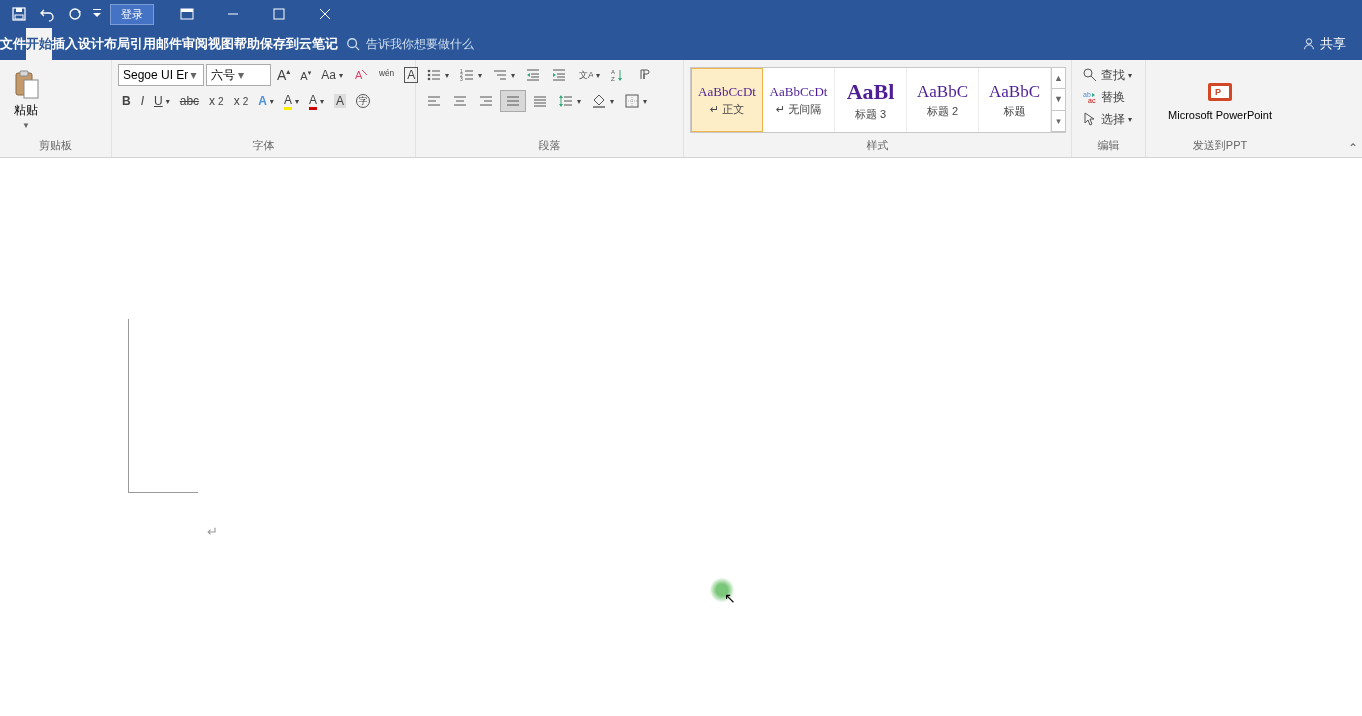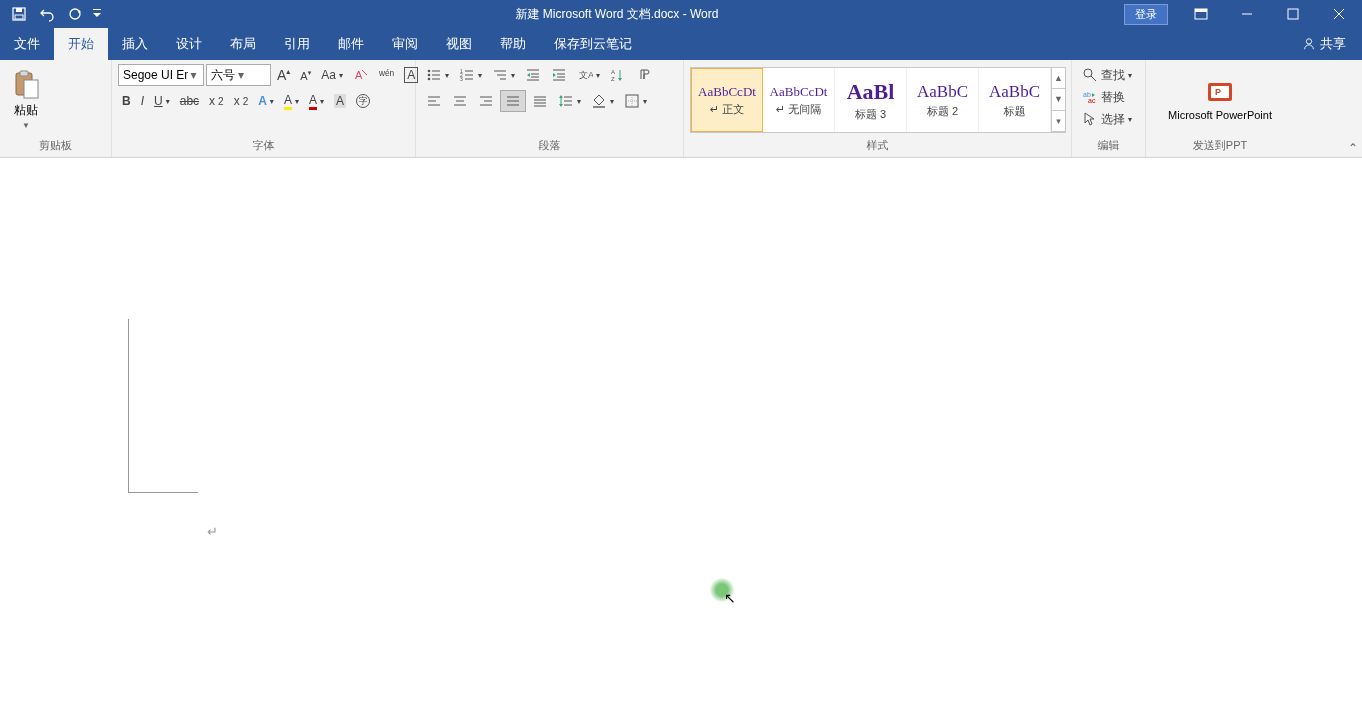--- a/index.html
+++ b/index.html
@@ -9,21 +9,21 @@
 .titlebar { height: 28px; background: #2b579a; display: flex; align-items: center; color: #fff; }
 .qat { display: flex; align-items: center; gap: 2px; padding: 0 6px; }
 .qat-btn { width: 26px; height: 24px; display: flex; align-items: center; justify-content: center; cursor: pointer; }
 .title-center { flex: 1; text-align: center; font-size: 12px; }
 .title-right { display: flex; align-items: center; gap: 0; }
 .login-btn { background: #4472c4; padding: 2px 10px; font-size: 11px; margin-right: 10px; border: 1px solid rgba(255,255,255,.3); }
 .win-btn { width: 46px; height: 28px; display: flex; align-items: center; justify-content: center; cursor: pointer; }
 
 
 .tabbar { height: 32px; background: #2b579a; display: flex; align-items: stretch; color: #fff; }
-.tab { padding: 0 14px; display: flex; align-items: center; font-size: 13px; cursor: pointer; }
+.tab { padding: 0 0; display: flex; align-items: center; font-size: 13px; cursor: pointer; font-weight: bold; }
 .tab.file { background: #2b579a; }
 .tab.active { background: #f3f3f3; color: #2b579a; }
 .tell-me { display: flex; align-items: center; gap: 6px; margin-left: 8px; color: #cfdef0; font-size: 12px; }
 .tabbar-right { margin-left: auto; display: flex; align-items: center; padding-right: 16px; font-size: 13px; gap: 4px; }
 
 
 .ribbon { height: 98px; background: #f3f3f3; border-bottom: 1px solid #d4d4d4; display: flex; position: relative; }
 .group { border-right: 1px solid #e1e1e1; display: flex; flex-direction: column; position: relative; }
 .group-body { flex: 1; display: flex; align-items: center; padding: 4px 6px 0 6px; }
 .group-label { text-align: center; font-size: 11px; color: #666; padding: 2px 0 4px 0; position: relative; }
@@ -78,21 +78,20 @@
           <path d="M12 4 L14 6 L11 7" fill="#fff"></path>
         </svg>
     </div>
     <div class="qat-btn" style="width:14px;">
       <svg width="8" height="10" viewBox="0 0 8 10">
           <rect y="0" width="8" height="1" fill="#fff"></rect>
           <path d="M0 4 L4 8 L8 4" fill="#fff"></path>
         </svg>
     </div>
   </div>
-  <div class="title-center">新建 Microsoft Word 文档.docx - Word</div>
   <div class="title-right">
     <div class="login-btn">登录</div>
     <div class="win-btn">
         <svg width="14" height="12" viewBox="0 0 14 12">
           <rect x="1" y="1" width="12" height="10" fill="none" stroke="#fff"></rect>
           <rect x="1" y="1" width="12" height="3" fill="#fff"></rect>
         </svg>
       </div>
     <div class="win-btn">
         <svg width="12" height="12">
@@ -118,20 +117,27 @@
   <div class="tab active">开始</div>
   <div class="tab">插入</div>
   <div class="tab">设计</div>
   <div class="tab">布局</div>
   <div class="tab">引用</div>
   <div class="tab">邮件</div>
   <div class="tab">审阅</div>
   <div class="tab">视图</div>
   <div class="tab">帮助</div>
   <div class="tab">保存到云笔记</div>
+  <div class="tell-me">
+    <svg width="14" height="14" viewBox="0 0 16 16">
+        <circle cx="7" cy="7" r="5" fill="none" stroke="#cfdef0" stroke-width="1.5"></circle>
+        <line x1="11" y1="11" x2="15" y2="15" stroke="#cfdef0" stroke-width="1.5"></line>
+      </svg>
+    <span>告诉我你想要做什么</span>
+  </div>
   <div class="tabbar-right">
     <svg width="14" height="14" viewBox="0 0 16 16">
         <circle cx="8" cy="5" r="3" fill="none" stroke="#fff"></circle>
         <path d="M3 14 A5 5 0 0 1 13 14" fill="none" stroke="#fff"></path>
       </svg>
     <span>共享</span>
   </div>
 </div>
 
 <div class="ribbon">

